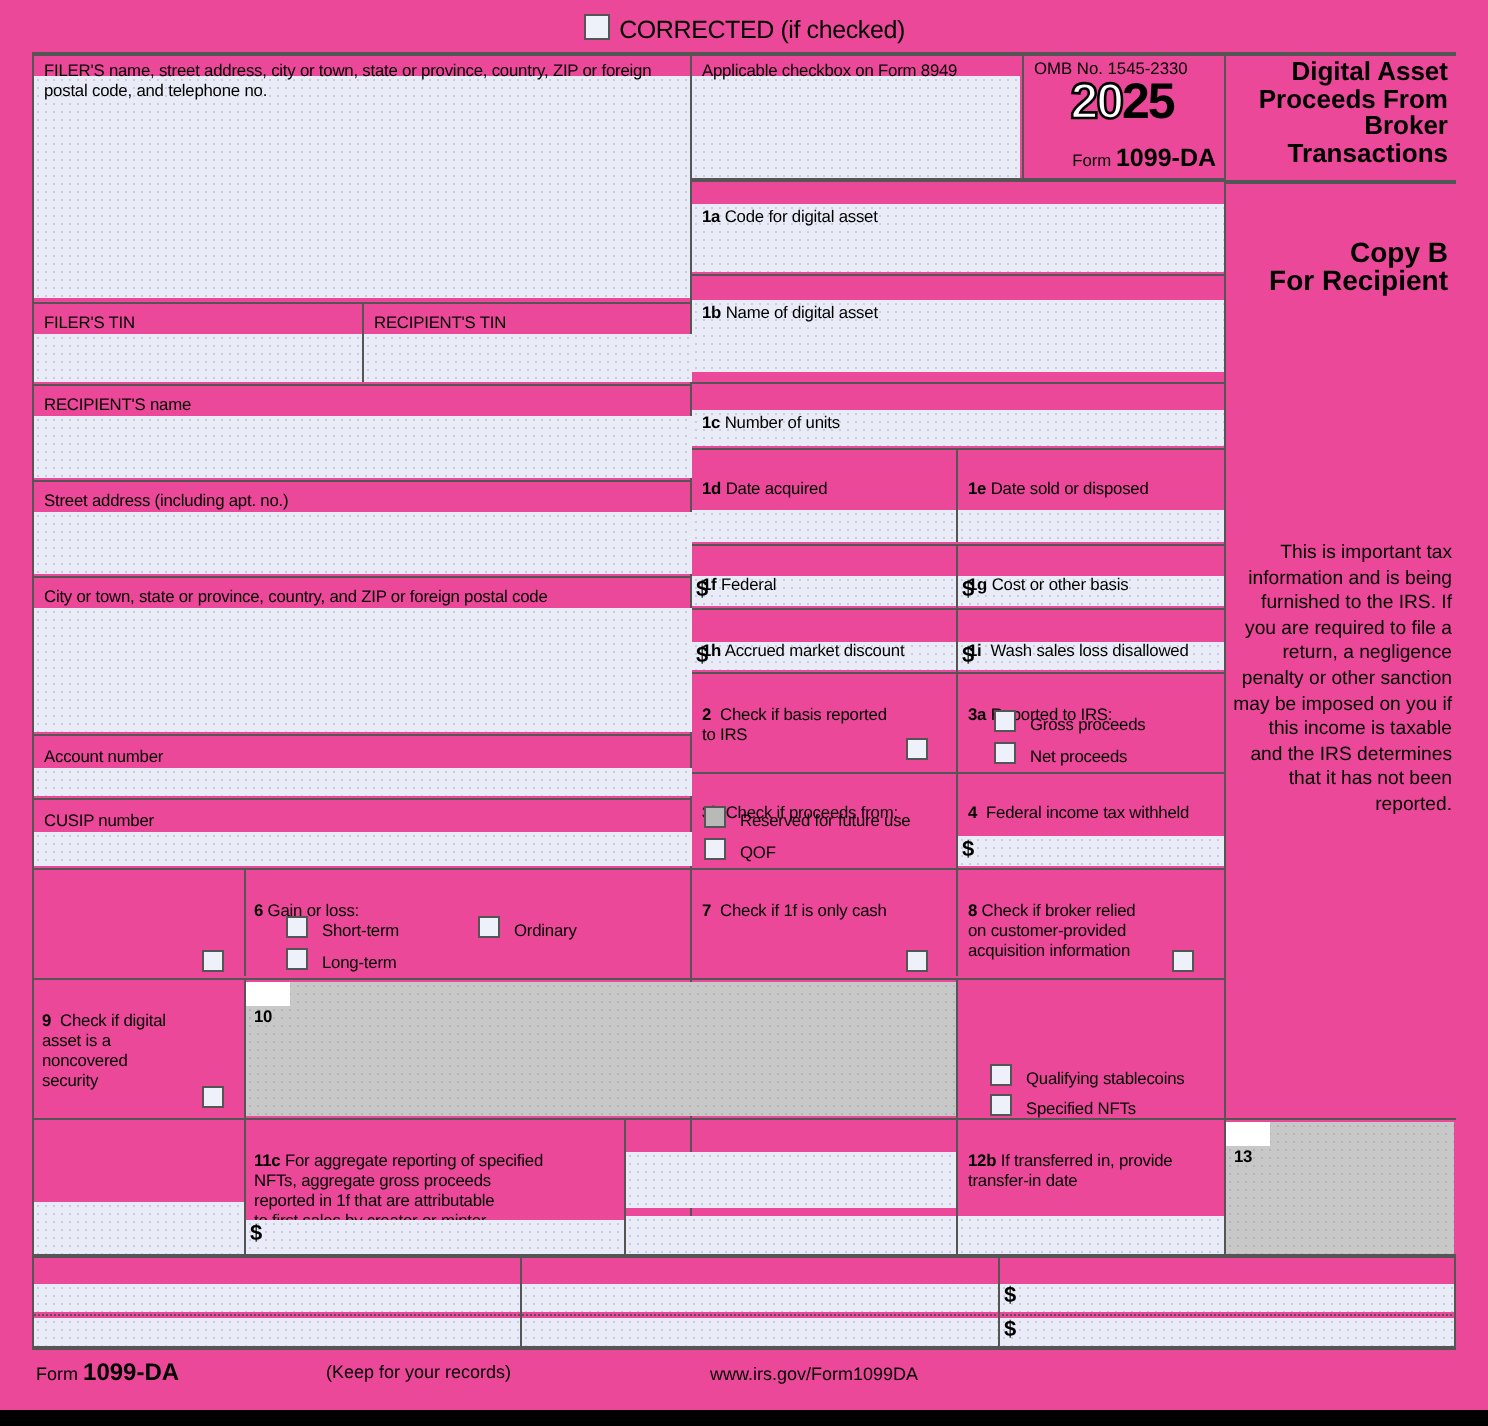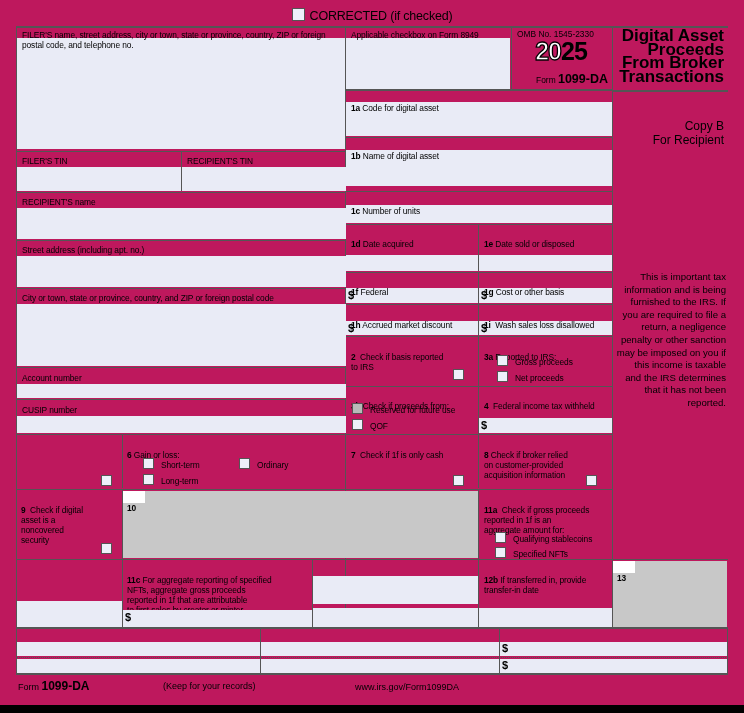--- a/index.html
+++ b/index.html
@@ -1,21 +1,21 @@
 <!DOCTYPE html>
 <html><head>
 <meta charset="utf-8">
 <style>
   html,body{margin:0;padding:0;background:#fff;}
   body{
     width:744px;height:713px;overflow:hidden;
     font-family:"Liberation Sans","DejaVu Sans",sans-serif;
     color:#000;-webkit-font-smoothing:none;
   }
-  .page{position:relative;width:744px;height:713px;background:#be185d;}
+  .page{position:relative;width:744px;height:713px;background:#ec4899;}
 
   
   .abs{position:absolute;box-sizing:border-box;}
   .fill{               
     background-color:#e9ebf6;
     background-image:radial-gradient(#c9cce2 0.5px, transparent 0.6px);
     background-size:4px 4px;
   }
   .gray{
     background-color:#c8c8c8;
@@ -43,23 +43,23 @@
   }
   #corrected .txt{font-size:12.5px;letter-spacing:-0.2px;vertical-align:middle;}
   #corrected .cb{width:13px;height:13px;margin-right:5px;margin-top:-2px;}
 
   
   .hr{position:absolute;background:#555;}
   .vr{position:absolute;background:#555;}
 
   
   .bigtitle{
-    font-size:17px;font-weight:bold;line-height:13.5px;text-align:right;
-  }
-  .copyb{font-size:12px;font-weight:normal;line-height:13.5px;text-align:right;}
+    font-size:13px;font-weight:bold;line-height:13.5px;text-align:right;
+  }
+  .copyb{font-size:14px;font-weight:bold;line-height:13.5px;text-align:right;}
   .importanttxt{font-size:9.6px;line-height:12.6px;text-align:right;}
 
   
   .omb{font-size:8.4px;}
   .yearwrap{text-align:center;line-height:1;}
   .y20{
     font-size:25px;font-weight:bold;letter-spacing:-1px;
     color:#fff;-webkit-text-stroke:1.3px #000;
   }
   .y25{font-size:25px;font-weight:bold;letter-spacing:-1px;}
@@ -239,25 +239,20 @@
 security</span>
   </div>
   <span class="cb abs" style="left:101px;top:543px;"></span>
 
   <div class="abs gray" style="left:123.3px;top:491px;width:354.7px;height:67px;"></div>
   <div class="abs" style="left:123.3px;top:491px;width:22px;height:12px;background:#fff;"></div>
   <div class="abs lbl" style="left:127px;top:493px;">
     <b class="num">10</b>
   </div>
 
-  <div class="abs lbl" style="left:484px;top:495px;width:128px;">
-    <b class="num">11a</b>&nbsp; <span>Check if gross proceeds
-reported in 1f is an
-aggregate amount for:</span>
-  </div>
   <span class="cb abs" style="left:495px;top:532px;"></span>
   <div class="abs lbl" style="left:513px;top:534px;">Qualifying stablecoins</div>
   <span class="cb abs" style="left:495px;top:547px;"></span>
   <div class="abs lbl" style="left:513px;top:549px;">Specified NFTs</div>
 
   <div class="hr" style="left:16px;top:559px;width:596px;height:1.3px;"></div>
   <div class="hr" style="left:612px;top:559px;width:116px;height:1.3px;"></div>
   <div class="vr" style="left:122px;top:559px;width:1.3px;height:69px;"></div>
   <div class="vr" style="left:312px;top:559px;width:1.3px;height:69px;"></div>
   <div class="vr" style="left:478px;top:559px;width:1.3px;height:69px;"></div>

